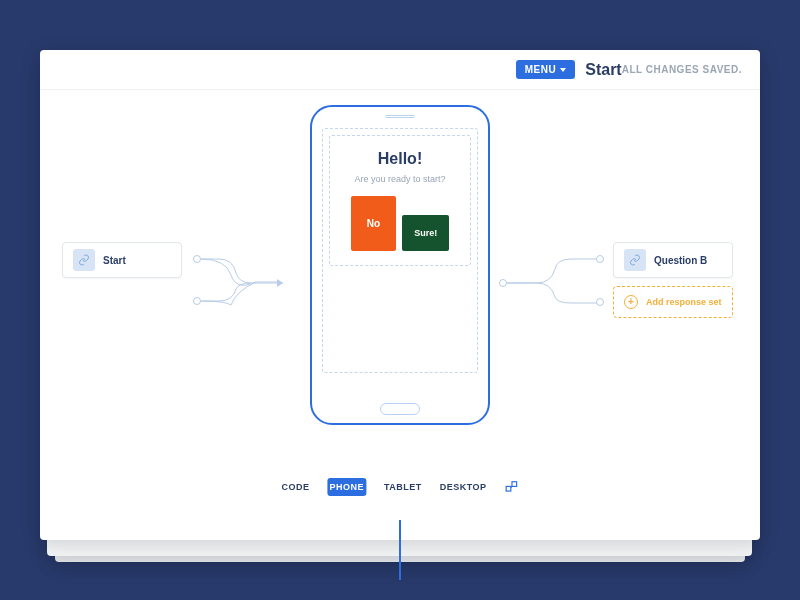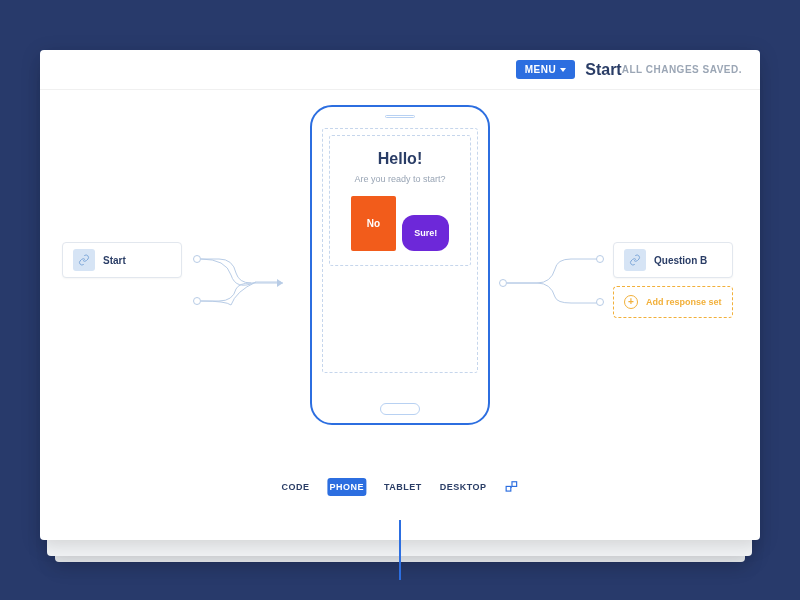--- a/index.html
+++ b/index.html
@@ -17,21 +17,21 @@
     .status { font-size:10px; font-weight:700; letter-spacing:0.5px; color:#9BA6B5; }
     .canvas { position:relative; height:420px; }
     .phone { position:absolute; left:50%; top:15px; transform:translateX(-50%); width:180px; height:320px; border:2px solid #2C6EE0; border-radius:22px; background:#fff; display:flex; flex-direction:column; align-items:center; }
     .speaker { width:30px; height:3px; border-radius:3px; border:1.5px solid #B8D1F2; margin-top:8px; }
     .screen { margin-top:10px; width:156px; height:245px; border:1px dashed #C6D6EC; border-radius:3px; padding:6px; }
     .screen-inner { border:1px dashed #C6D6EC; border-radius:3px; padding:14px 8px; display:flex; flex-direction:column; align-items:center; gap:6px; }
     .hello { font-size:16px; font-weight:800; color:#2A3D66; }
     .sub { font-size:9px; color:#99A5B5; }
     .btns { display:flex; gap:6px; margin-top:6px; }
     .btn-no { background:#F25C1B; color:#fff; font-size:10px; font-weight:700; padding:22px 16px; border:none; border-radius:2px; }
-    .btn-yes { background:#6d28d9; color:#fff; font-size:9px; font-weight:700; padding:7px 12px; border:none; border-radius:12px;margin-top:19px; }
+    .btn-yes { background:#14532d; color:#fff; font-size:9px; font-weight:700; padding:7px 12px; border:none; border-radius:2px;margin-top:19px; }
     .home-btn { position:absolute; bottom:8px; left:50%; transform:translateX(-50%); width:40px; height:12px; border:1.5px solid #B8D1F2; border-radius:6px; }
     .dot, .circ { position:absolute; width:8px; height:8px; border:1px solid #B8CCE6; border-radius:50%; background:#fff; }
     .node { position:absolute; display:flex; align-items:center; gap:8px; background:#fff; border:1px solid #E2E7EE; border-radius:4px; padding:6px 10px; width:120px; box-shadow:0 1px 2px rgba(0,0,0,0.04); }
     .node .icon-box { width:22px;height:22px; background:#D6E4F5; border-radius:3px; display:flex; align-items:center; justify-content:center; }
     .node .icon-box svg { width:12px; height:12px; stroke:#7FA8D9; fill:none; }
     .node-label { font-size:10px; font-weight:700; color:#2A3D66; }
     .add-node { position:absolute; display:flex; align-items:center; gap:8px; border:1.5px dashed #F2B03A; border-radius:4px; padding:8px 10px; width:120px; }
     .add-node .plus { width:14px;height:14px; border:1.5px solid #F2B03A; border-radius:50%; display:flex;align-items:center;justify-content:center; color:#F2B03A; font-size:10px; font-weight:700; line-height:1; }
     .add-node span { font-size:9px; font-weight:700; color:#F2B03A; }
     svg.connector { position:absolute; overflow:visible; }

